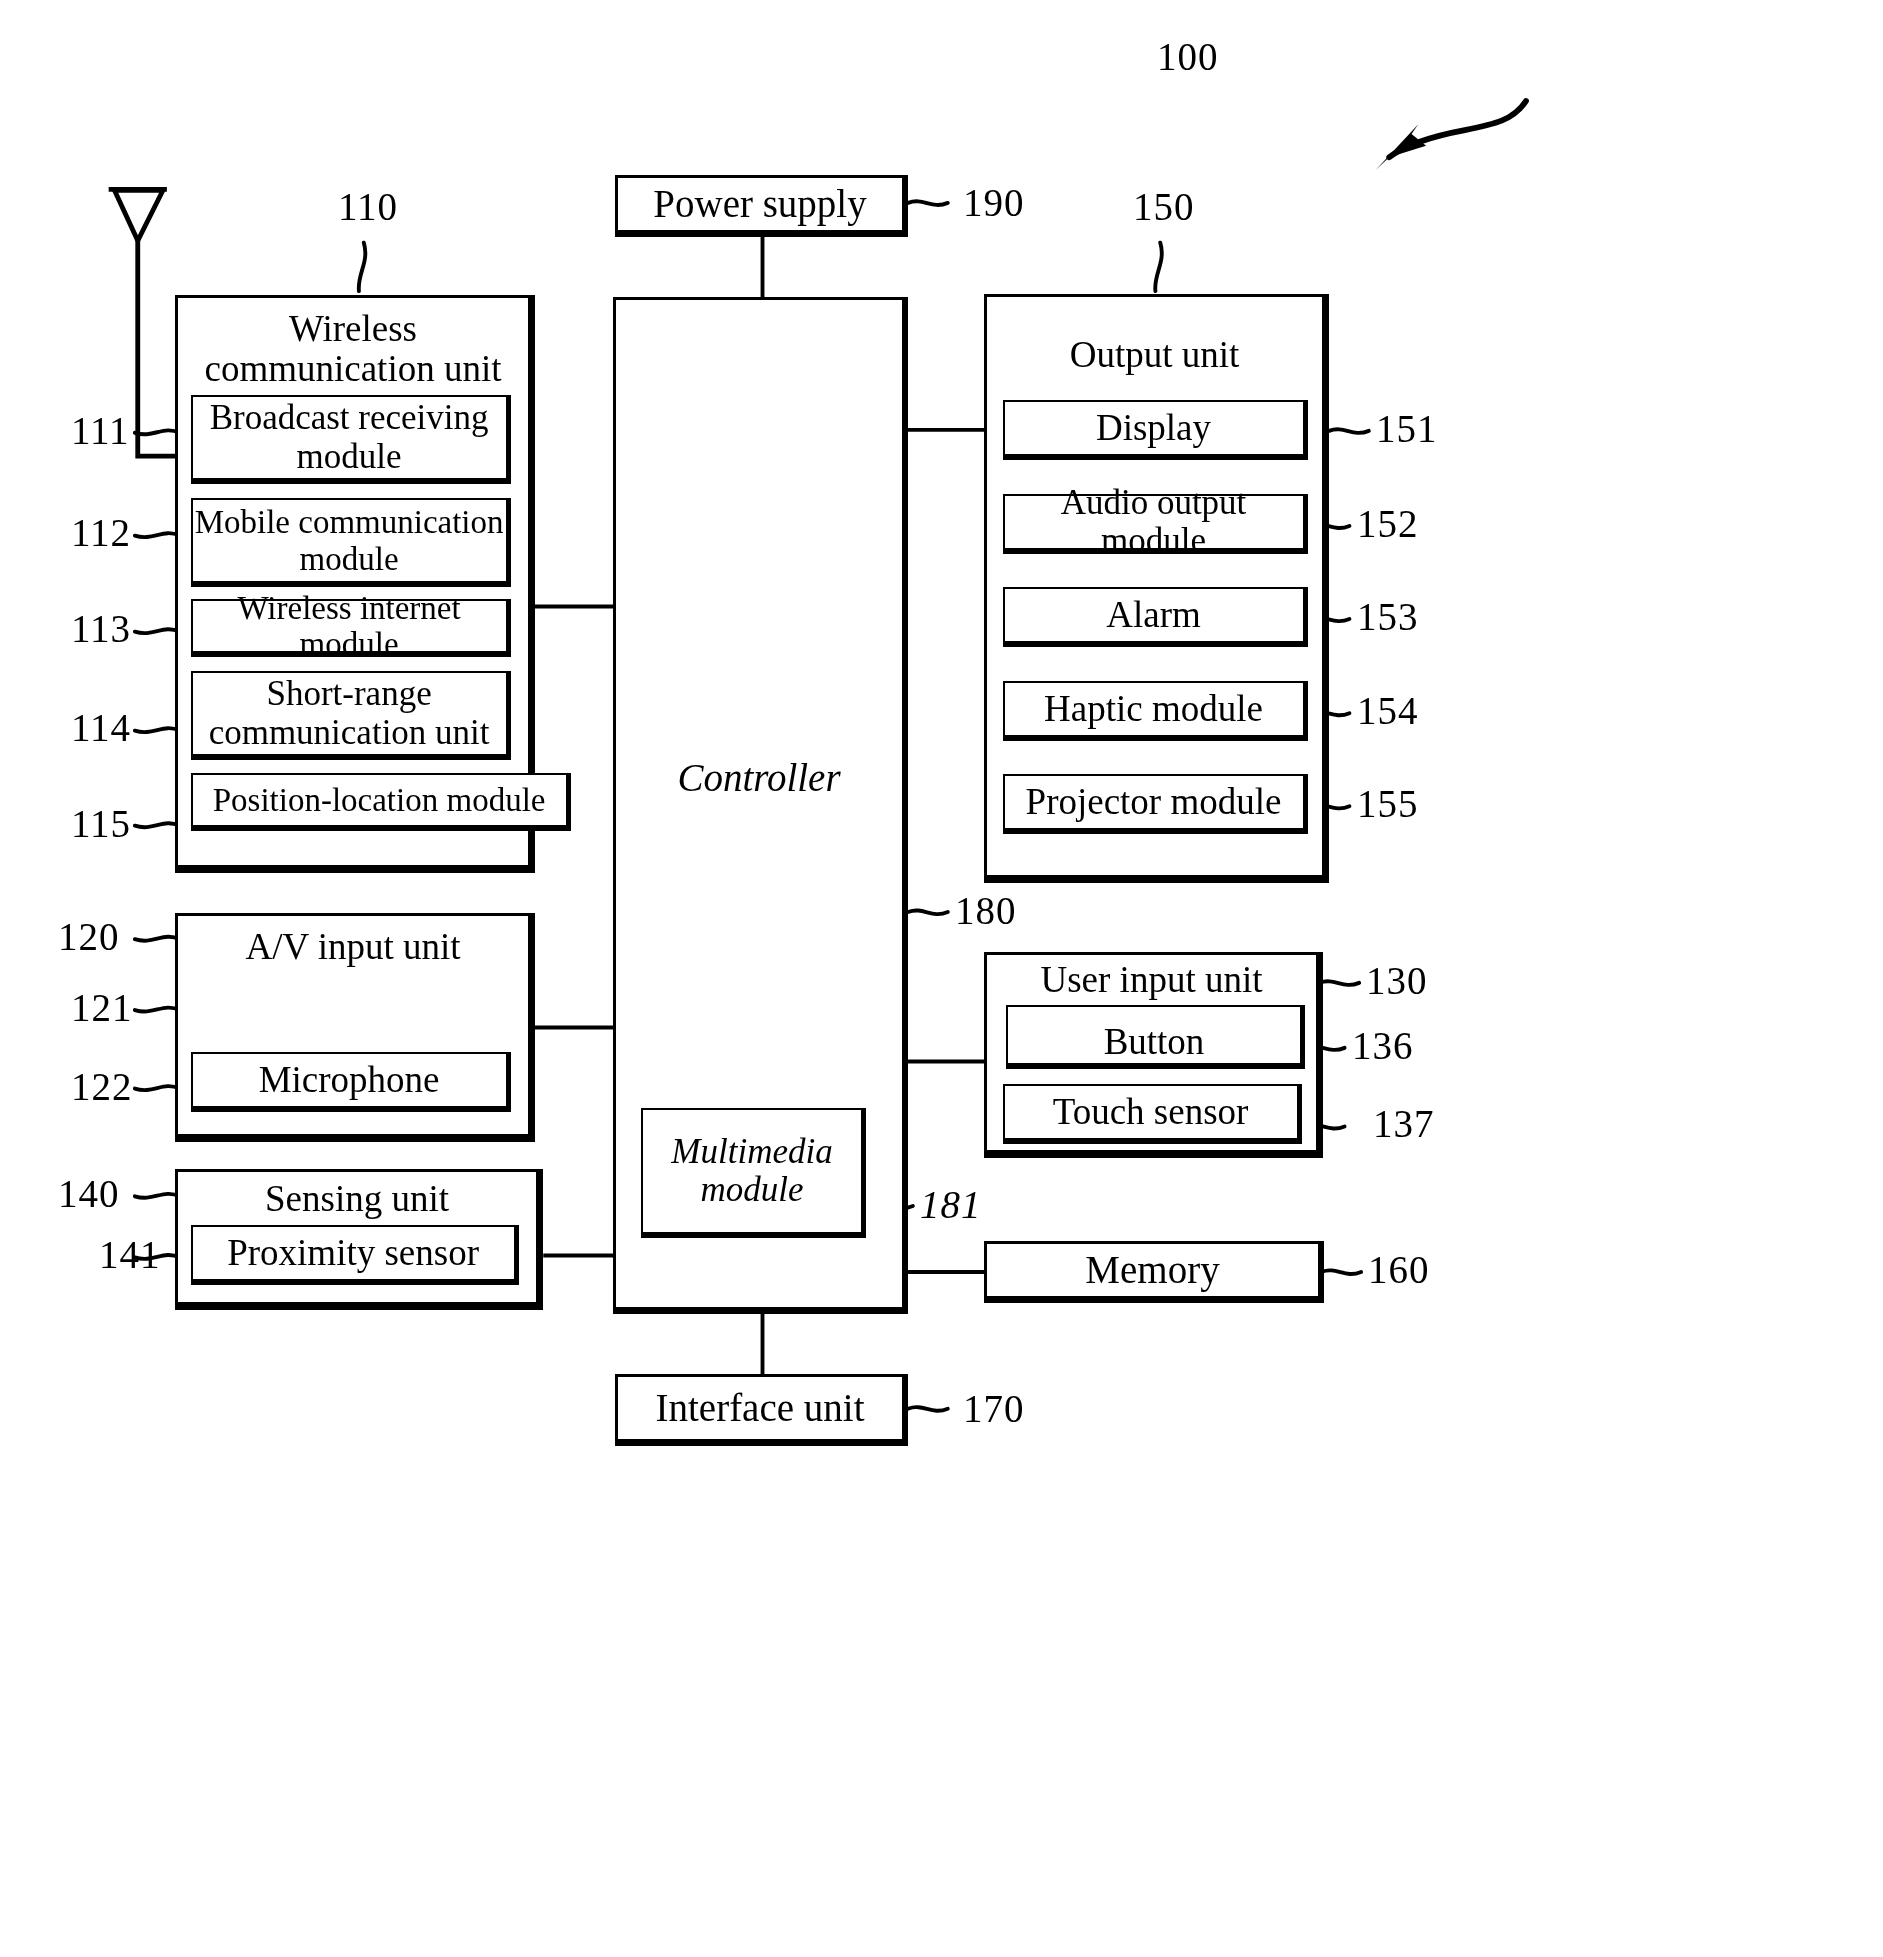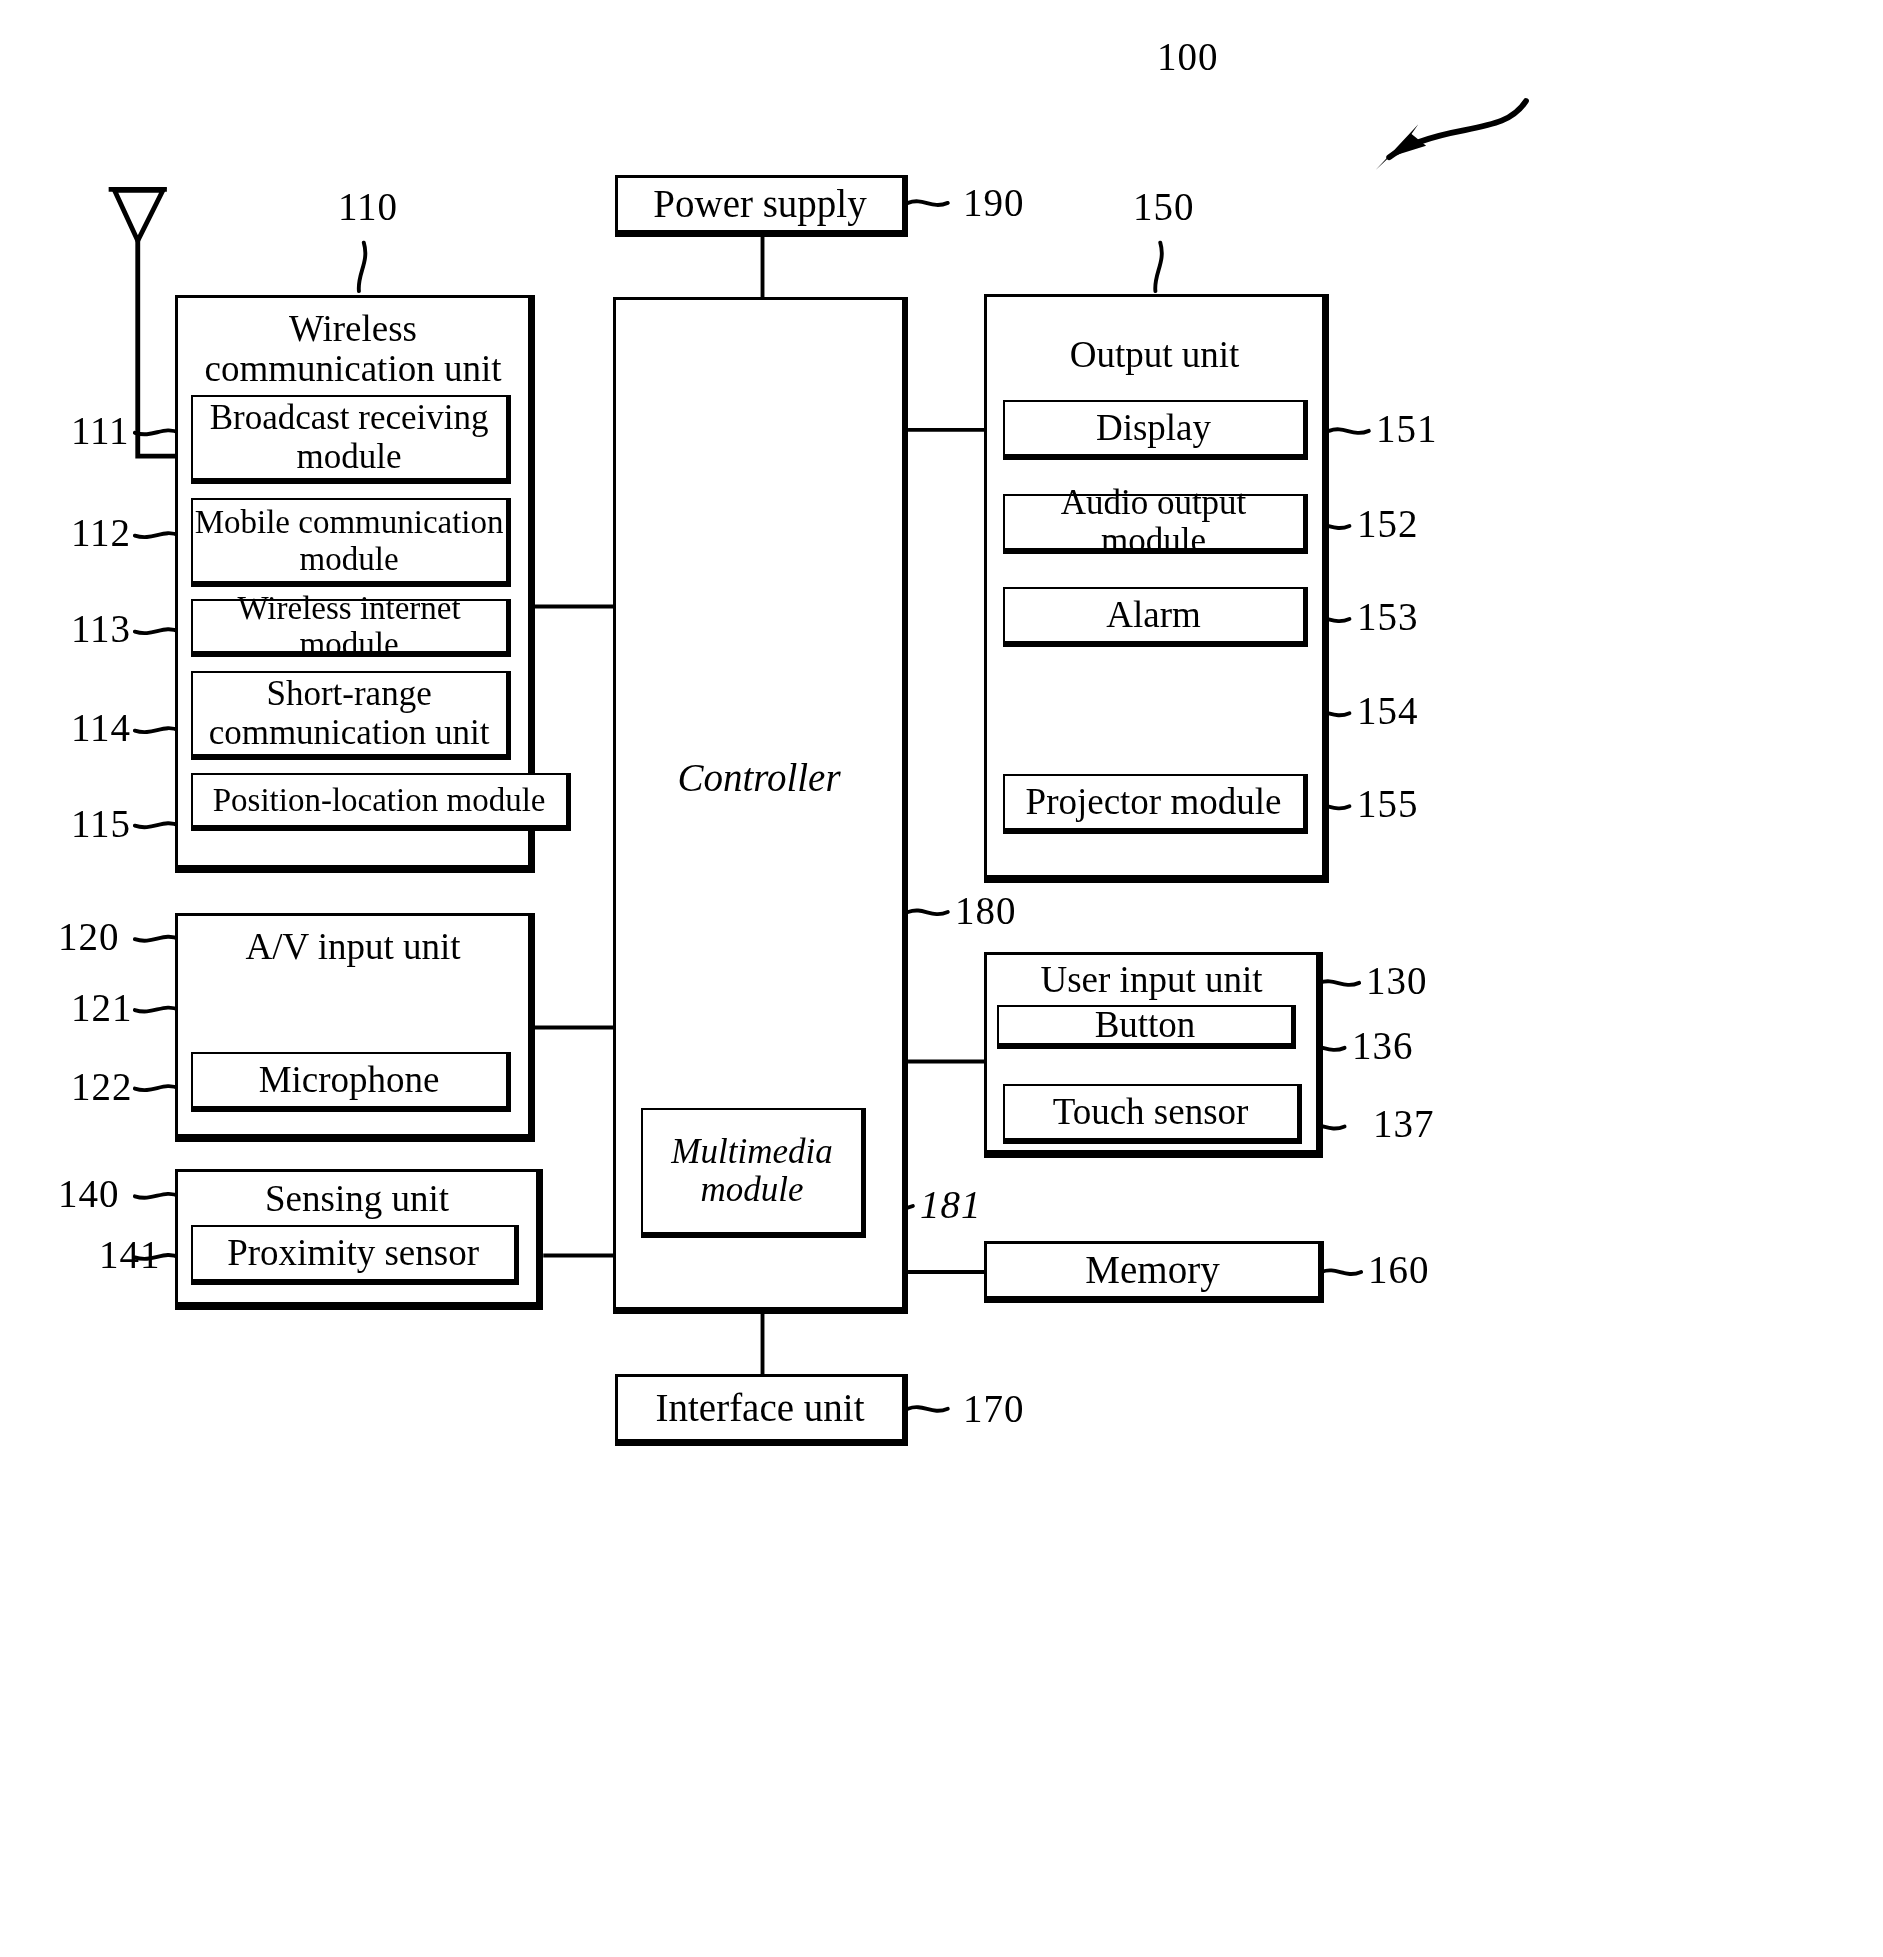--- a/index.html
+++ b/index.html
@@ -262,29 +262,32 @@
 
     <div class="inner t38" style="left:15.5px; top:103px; width:305px; height:60px;">
       <span>Display</span>
     </div>
     <div class="inner t36" style="left:15.5px; top:197px; width:305px; height:60px;">
       <span>Audio output module</span>
     </div>
     <div class="inner t38" style="left:15.5px; top:290px; width:305px; height:60px;">
       <span>Alarm</span>
     </div>
+    <div class="inner t38" style="left:15.5px; top:384px; width:305px; height:60px;">
+      <span>Haptic module</span>
+    </div>
     <div class="inner t38" style="left:15.5px; top:477px; width:305px; height:60px;">
       <span>Projector module</span>
     </div>
   </div>
 
   <div class="box group" style="left:984px; top:952px; width:339px; height:206px;">
     <div class="group-title t38" style="top:3.9px;">User input unit</div>
 
-    <div class="inner t38" style="left:10px; top:50px; width:299px; height:44px;">
+    <div class="inner t38" style="left:19px; top:50px; width:299px; height:64px;align-items:flex-end;">
       <span>Button</span>
     </div>
     <div class="inner t38" style="left:15.5px; top:129px; width:299px; height:60px;">
       <span>Touch sensor</span>
     </div>
   </div>
 
   <div class="box plain t40" style="left:984px; top:1241px; width:340px; height:62px;">
     <span>Memory</span>
   </div>

